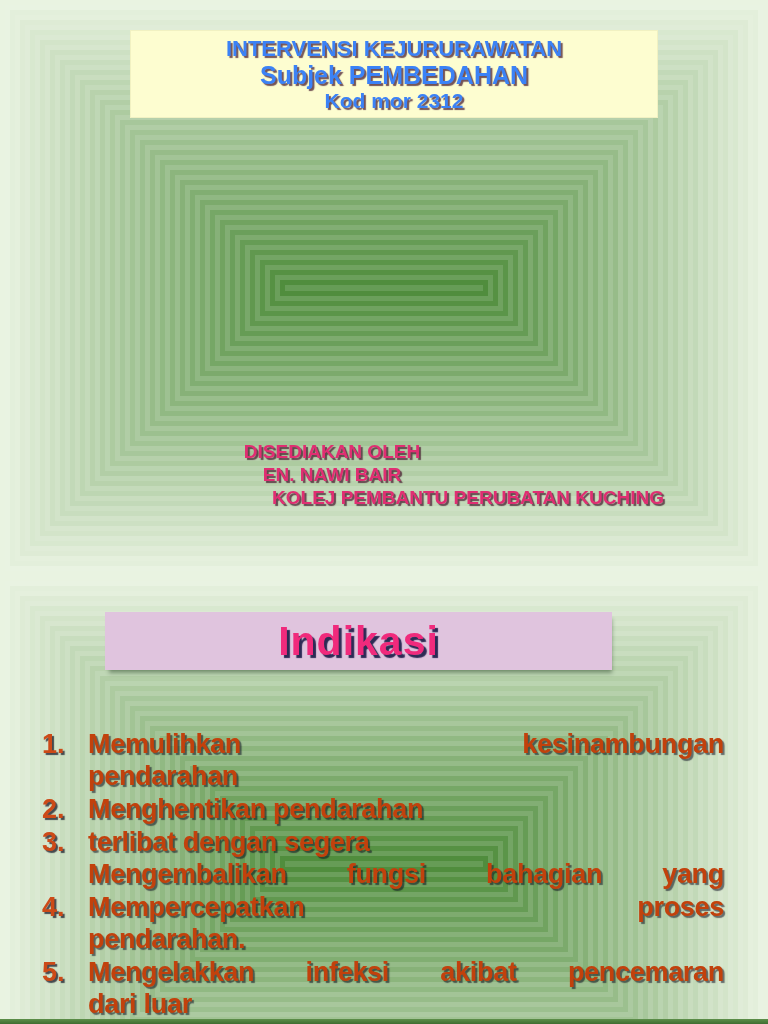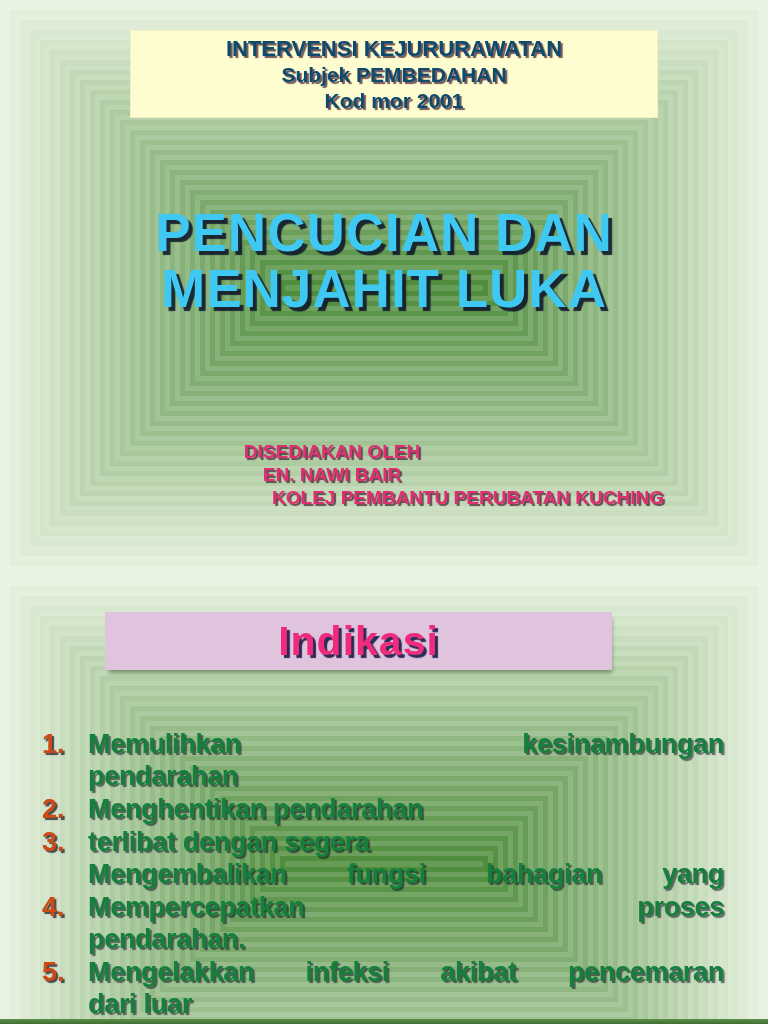--- a/index.html
+++ b/index.html
@@ -15,25 +15,25 @@
   .layer{position:absolute;z-index:1;}
 
   
   .header-box{
     left:130px;top:30px;width:528px;height:88px;
     background:#fdfdd0;border:1px solid #f1f1c2;box-sizing:border-box;
     display:flex;flex-direction:column;justify-content:center;align-items:center;
     padding-top:2px;
   }
   .header-line{
-    color:#0c4a6e;font-weight:bold;text-align:center;line-height:26px;
+    color:#3b82f6;font-weight:bold;text-align:center;line-height:26px;
     text-shadow:2px 2px 1px rgba(70,25,45,.75);
   }
   .header-line-1{font-size:22px;}
-  .header-line-2{font-size:21px;}
+  .header-line-2{font-size:25px;}
   .header-line-3{font-size:21px;}
 
   .main-title{
     left:0;top:205px;width:768px;text-align:center;
     color:#3fc9f2;font-weight:800;font-size:53px;line-height:56px;
     letter-spacing:1px;
     text-shadow:4px 4px 1px rgba(12,20,40,.88);
   }
   .credits{
     left:0;top:440px;width:664px;text-align:center;
@@ -58,21 +58,21 @@
   .indication-list{
     left:42px;top:152px;width:682px;
   }
   .list-item{display:flex;margin-bottom:1px;}
   .item-number{
     flex:0 0 46px;color:#cd4a17;font-weight:800;font-size:27px;line-height:32px;
     text-shadow:2px 2px 1px rgba(10,10,30,.7);
   }
   .item-lines{flex:1 1 auto;min-width:0;}
   .item-line{
-    color:#15803d;font-weight:800;font-size:27px;line-height:32px;
+    color:#c2410c;font-weight:800;font-size:27px;line-height:32px;
     letter-spacing:-0.3px;
     text-shadow:2px 2px 1px rgba(10,10,30,.55);
     text-align:left;
   }
   .item-line.just{text-align:justify;text-align-last:justify;}
 
   .next-slide-edge{
     position:absolute;left:0;bottom:0;width:768px;height:5px;z-index:3;
     background:linear-gradient(#5d8f4a,#3f6e31);
   }
@@ -140,27 +140,23 @@
         <rect x="265" y="265" width="238" height="46" fill="rgb(112,162,96)"></rect>
         <rect x="270" y="270" width="228" height="36" fill="rgb(86,145,67)"></rect>
         <rect x="275" y="275" width="218" height="26" fill="rgb(107,159,91)"></rect>
         <rect x="280" y="280" width="208" height="16" fill="rgb(80,141,61)"></rect>
         <rect x="285" y="285" width="198" height="6" fill="rgb(102,156,86)"></rect>
       </svg>
 
     <div class="layer header-box">
       <div class="header-line header-line-1">INTERVENSI KEJURURAWATAN</div>
       <div class="header-line header-line-2">Subjek PEMBEDAHAN</div>
-      <div class="header-line header-line-3">Kod mor 2001</div>
+      <div class="header-line header-line-3">Kod mor 2312</div>
     </div>
 
-    <div class="layer main-title">
-      <div>PENCUCIAN DAN</div>
-      <div>MENJAHIT LUKA</div>
-    </div>
 
     <div class="layer credits">
       <div class="credit-line credit-line-1">DISEDIAKAN OLEH</div>
       <div class="credit-line credit-line-2">EN. NAWI BAIR</div>
       <div class="credit-line credit-line-3">KOLEJ PEMBANTU PERUBATAN KUCHING</div>
     </div>
   </section>
 
   <section class="slide slide-2">
     <svg class="slide-bg" viewBox="0 0 768 576">

